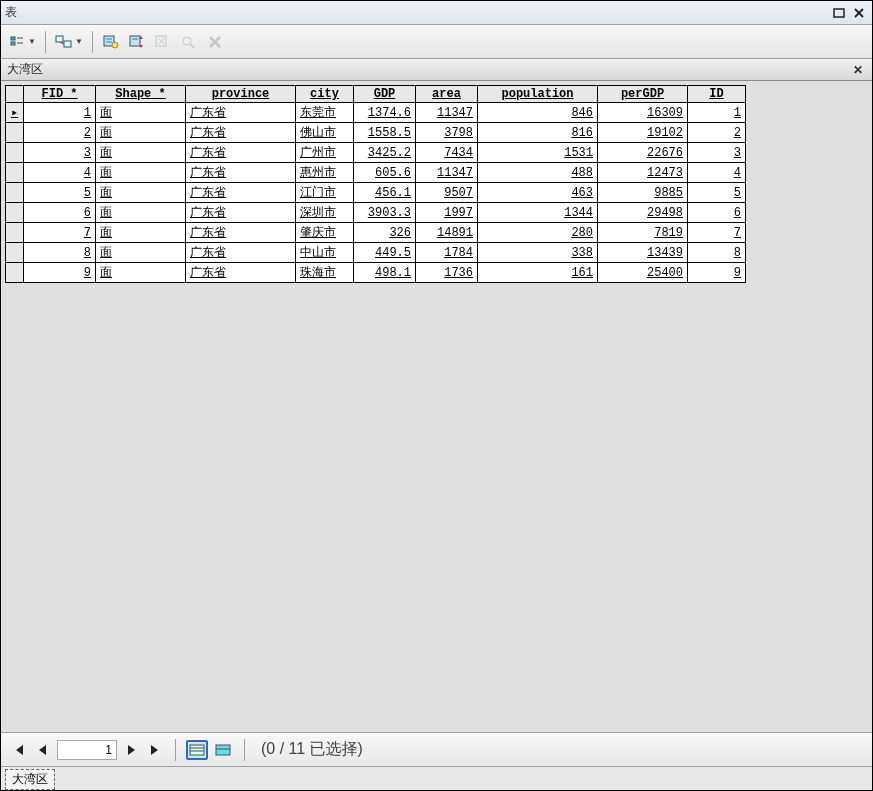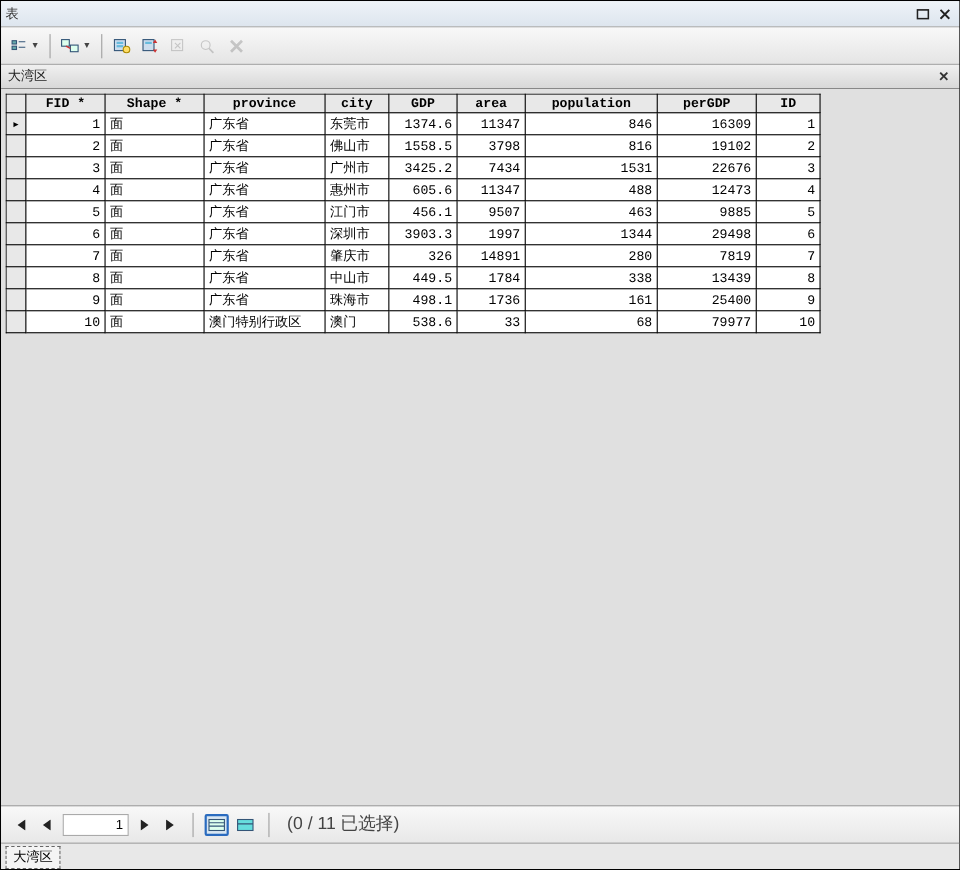--- a/index.html
+++ b/index.html
@@ -10,21 +10,21 @@
 .titlebar .winbtn { width: 18px; height: 16px; display: flex; align-items: center; justify-content: center; cursor: pointer; margin-left: 2px; }
 .titlebar .winbtn svg { display: block; }
 .toolbar { height: 34px; background: linear-gradient(#f8f8f8, #e5e5e5); border-bottom: 1px solid #a0a0a0; display: flex; align-items: center; padding: 0 6px; gap: 2px; }
 .tb-btn { height: 24px; min-width: 24px; display: flex; align-items: center; justify-content: center; cursor: pointer; border: 1px solid transparent; border-radius: 2px; padding: 0 2px; }
 .tb-btn.disabled { opacity: 0.4; cursor: default; }
 .tb-sep { width: 1px; height: 22px; background: #a0a0a0; margin: 0 4px; }
 .dd { font-size: 8px; margin-left: 2px; color: #444; }
 .tabbar { height: 22px; background: linear-gradient(#f0f0f0, #d8d8d8); border-bottom: 1px solid #888; display: flex; align-items: center; padding: 0 6px; }
 .tabbar .tabtitle { flex: 1; font-size: 12px; color: #222; }
 .tabbar .closetab { width: 16px; height: 16px; display: flex; align-items: center; justify-content: center; cursor: pointer; font-weight: bold; color: #333; }
-.content { flex: 1; background: #e0e0e0; padding: 4px; overflow: hidden; }
+.content { flex: 1; background: #e0e0e0; padding: 4px; overflow: hidden; text-decoration: underline; }
 .grid-wrap { width: 100%; height: 100%; background: #e0e0e0; overflow: auto; }
 table.grid { border-collapse: collapse; background: #fff; font-family: "SimSun", "Courier New", monospace; font-size: 12px; }
 table.grid th, table.grid td { border: 1px solid #000; padding: 1px 4px; height: 17px; white-space: nowrap; }
 table.grid th { background: #e8e8e8; font-weight: bold; text-align: center; }
 table.grid td.rowhdr { background: #e8e8e8; width: 18px; text-align: center; }
 table.grid td.num { text-align: right; }
 table.grid td.txt { text-align: left; }
 .th-rowhdr { width: 18px; background: #e8e8e8; }
 .col-fid { width: 72px; }
 .col-shape { width: 90px; }
@@ -242,32 +242,20 @@
               <td class="num">9</td>
               <td class="txt">面</td>
               <td class="txt">广东省</td>
               <td class="txt">珠海市</td>
               <td class="num">498.1</td>
               <td class="num">1736</td>
               <td class="num">161</td>
               <td class="num">25400</td>
               <td class="num">9</td>
             </tr>
-            <tr>
-              <td class="rowhdr"></td>
-              <td class="num">10</td>
-              <td class="txt">面</td>
-              <td class="txt">澳门特别行政区</td>
-              <td class="txt">澳门</td>
-              <td class="num">538.6</td>
-              <td class="num">33</td>
-              <td class="num">68</td>
-              <td class="num">79977</td>
-              <td class="num">10</td>
-            </tr>
           </tbody>
       </table>
     </div>
   </div>
 
   <div class="navbar">
     <div class="nav-btn">
       <svg width="12" height="10" viewBox="0 0 12 10">
           <path d="M2 0 V10 M10 0 L3 5 L10 10 Z" fill="#222"></path>
         </svg>

